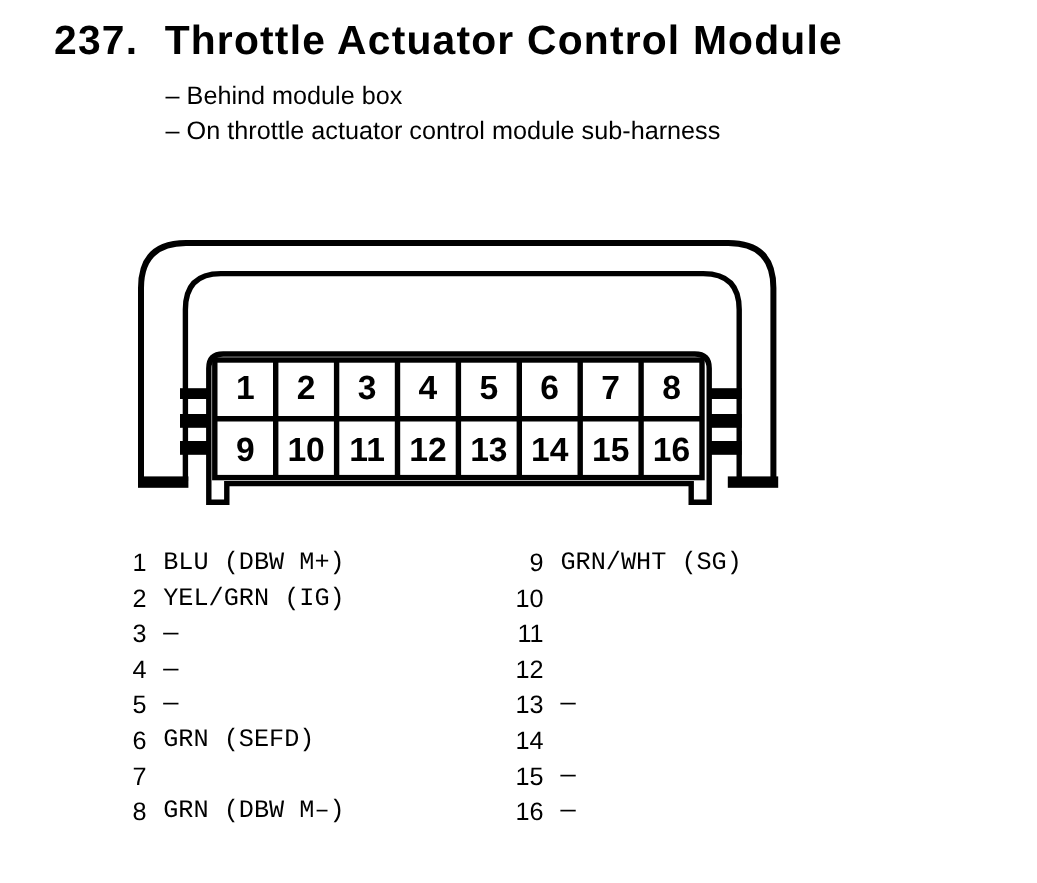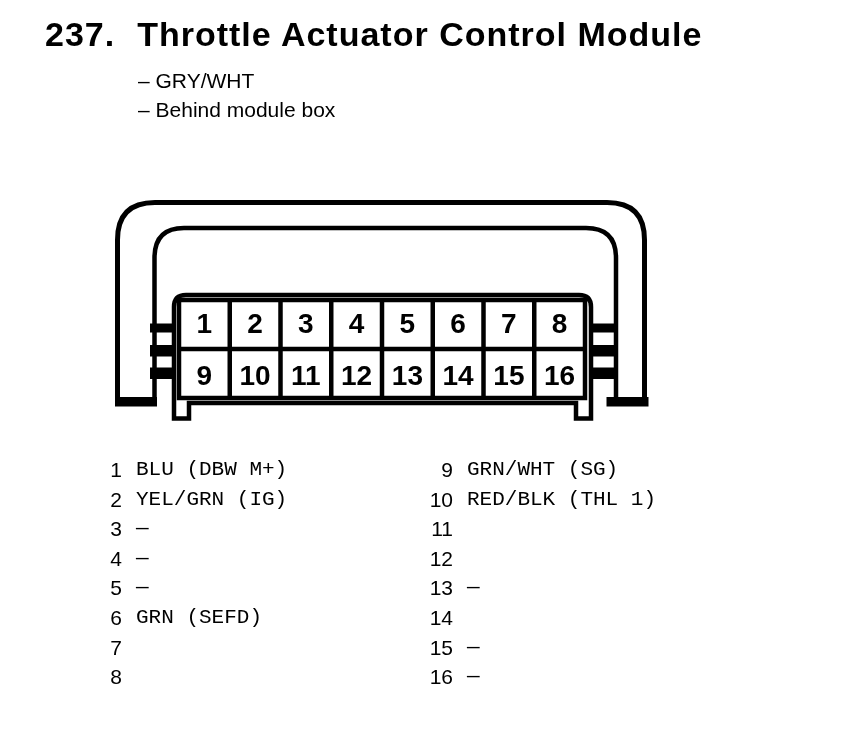--- a/index.html
+++ b/index.html
@@ -64,22 +64,22 @@
 </head>
 <body>
 
 <div class="page">
 
   <div class="title-row">
     <span class="section-num">237.</span><span class="section-title">Throttle Actuator Control Module</span>
   </div>
 
   <div class="notes">
-    <div class="note">– GRY/WHT</div>
     <div class="note">– Behind module box</div>
+    <div class="note">– On throttle actuator control module sub-harness</div>
   </div>
 
   <svg class="connector-svg" width="560" height="245" viewBox="100 188 560 245" xmlns="http://www.w3.org/2000/svg">
 
     <path class="ln" stroke-width="5" d="M 117.5 401 V 240 Q 117.5 202.5 155 202.5 H 607 Q 644.5 202.5 644.5 240 V 401"></path>
 
     <path class="ln" stroke-width="4.5" d="M 154.5 401 V 258 Q 154.5 228 184 228 H 586 Q 616 228 616 258 V 401"></path>
 
     <rect class="solid" x="115" y="397" width="42" height="9.5"></rect>
     <rect class="solid" x="606.5" y="397" width="42" height="9.5"></rect>
@@ -153,31 +153,31 @@
       </div>
     <div class="pin-row">
         <span class="pn">6</span>
         <span class="pl">GRN (SEFD)</span>
       </div>
     <div class="pin-row">
         <span class="pn">7</span>
       </div>
     <div class="pin-row">
         <span class="pn">8</span>
+        <span class="pl">GRN (DBW M–)</span>
       </div>
   </div>
 
   <div class="pin-col right">
     <div class="pin-row">
         <span class="pn">9</span>
         <span class="pl">GRN/WHT (SG)</span>
       </div>
     <div class="pin-row">
         <span class="pn">10</span>
-        <span class="pl">RED/BLK (THL 1)</span>
       </div>
     <div class="pin-row">
         <span class="pn">11</span>
       </div>
     <div class="pin-row">
         <span class="pn">12</span>
       </div>
     <div class="pin-row">
         <span class="pn">13</span>
         <span class="pl">—</span>

